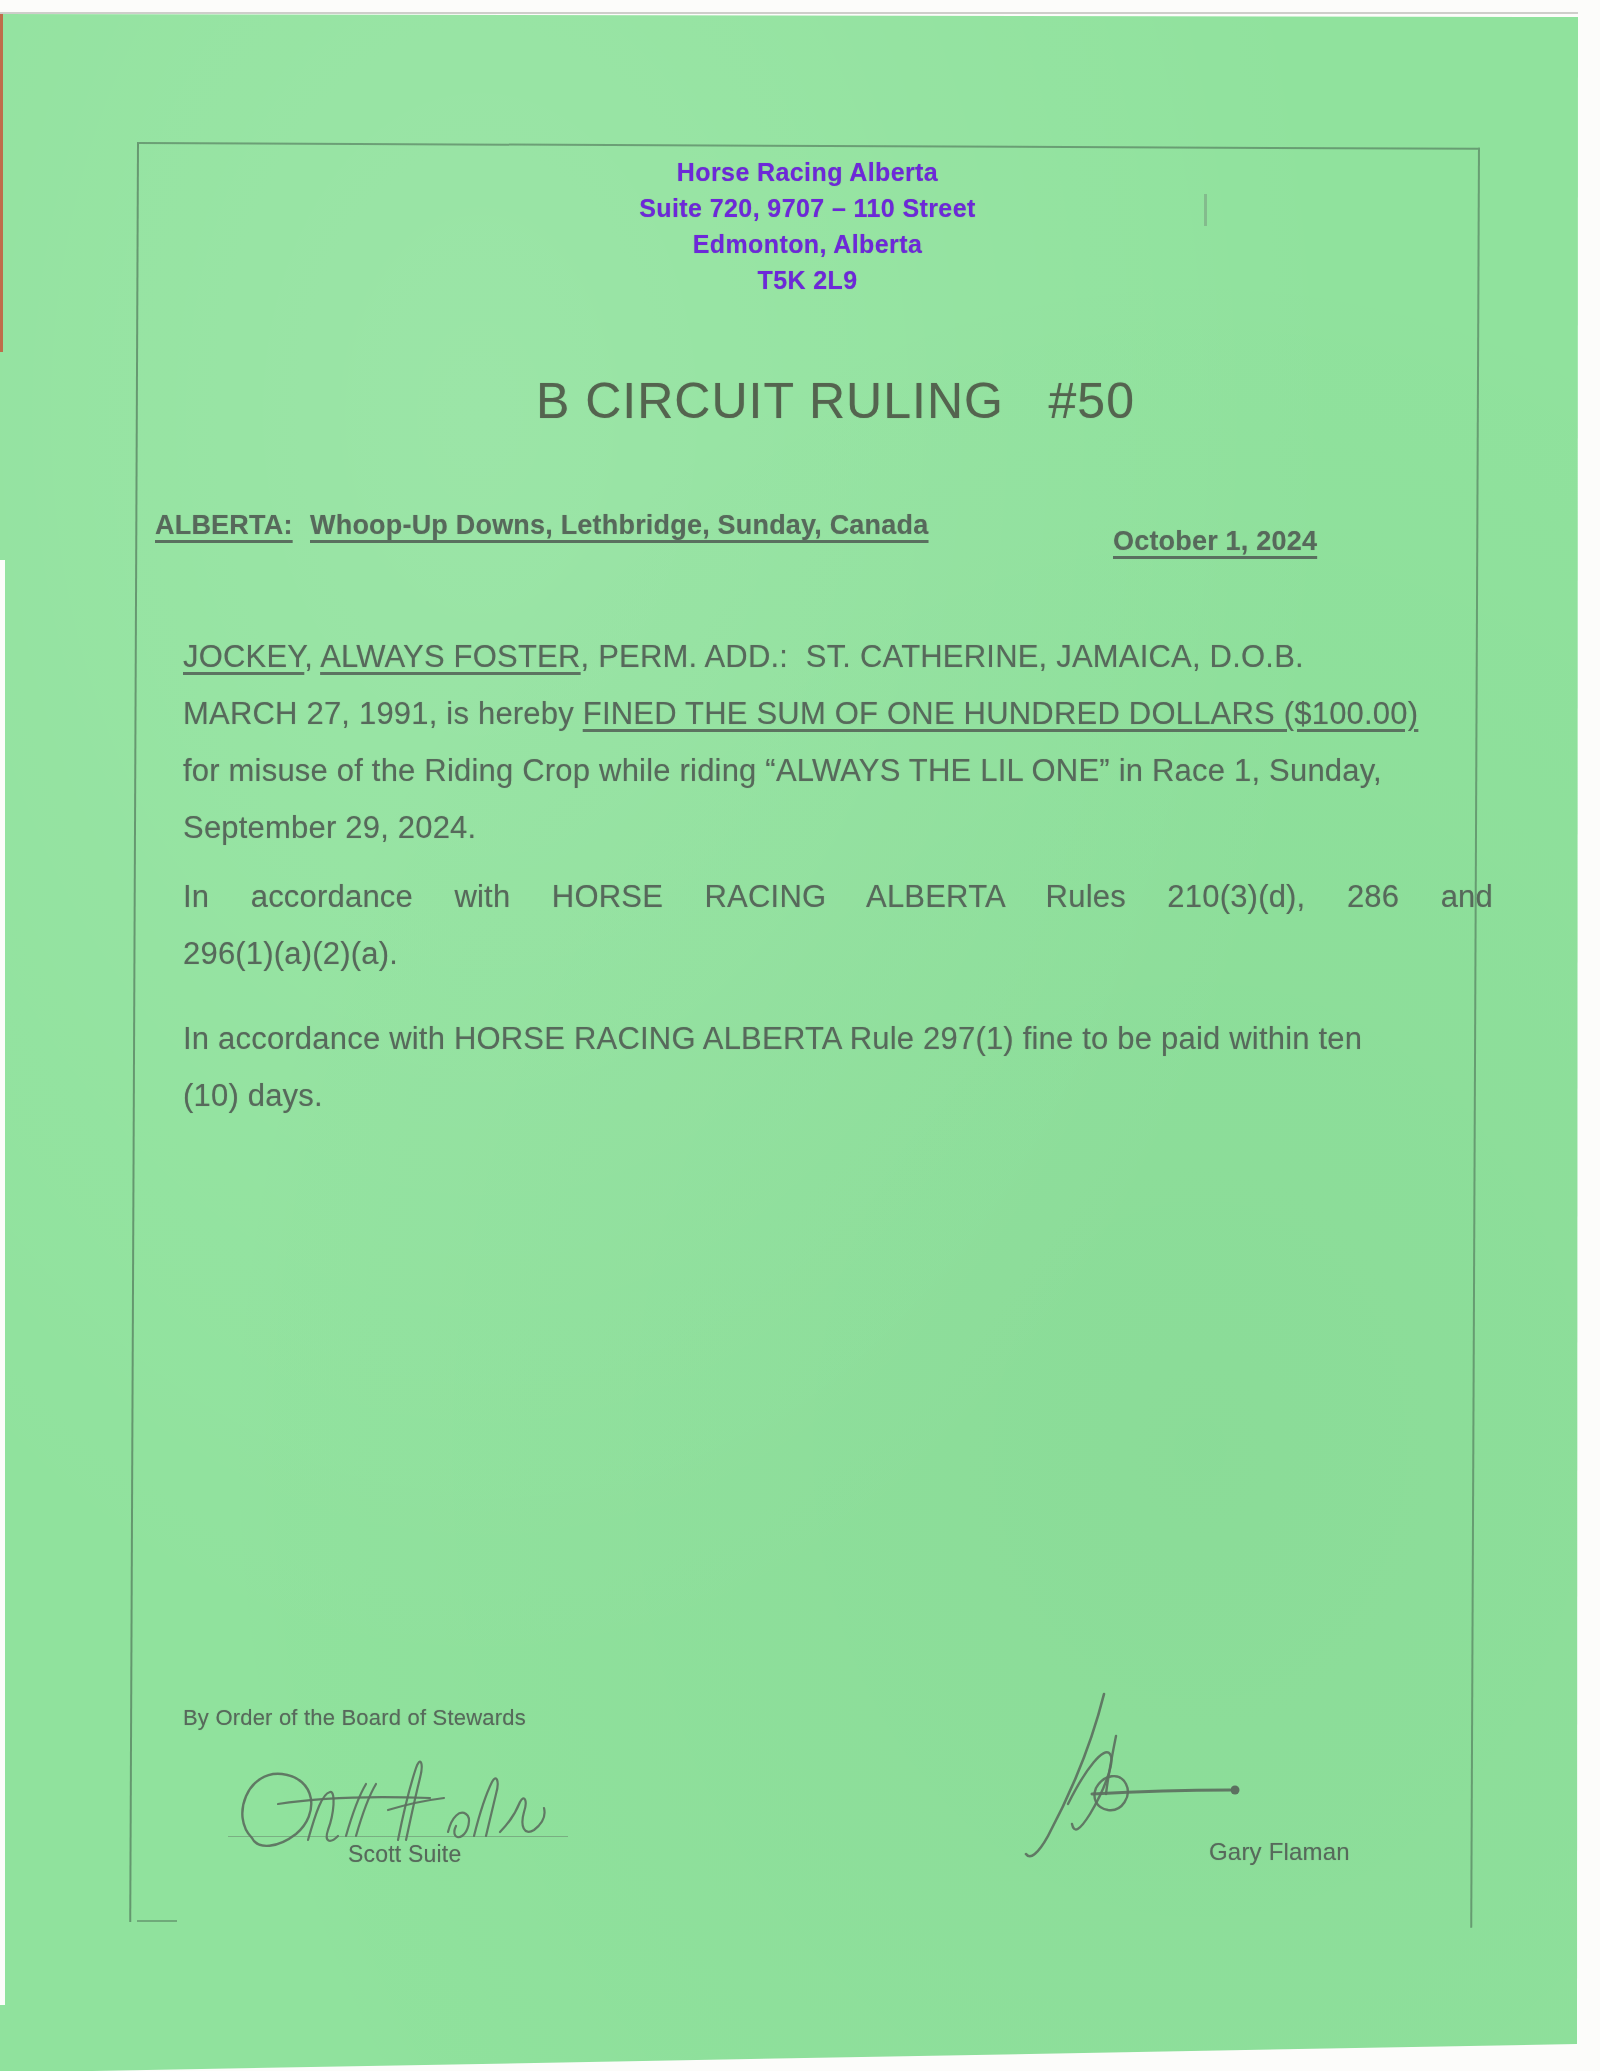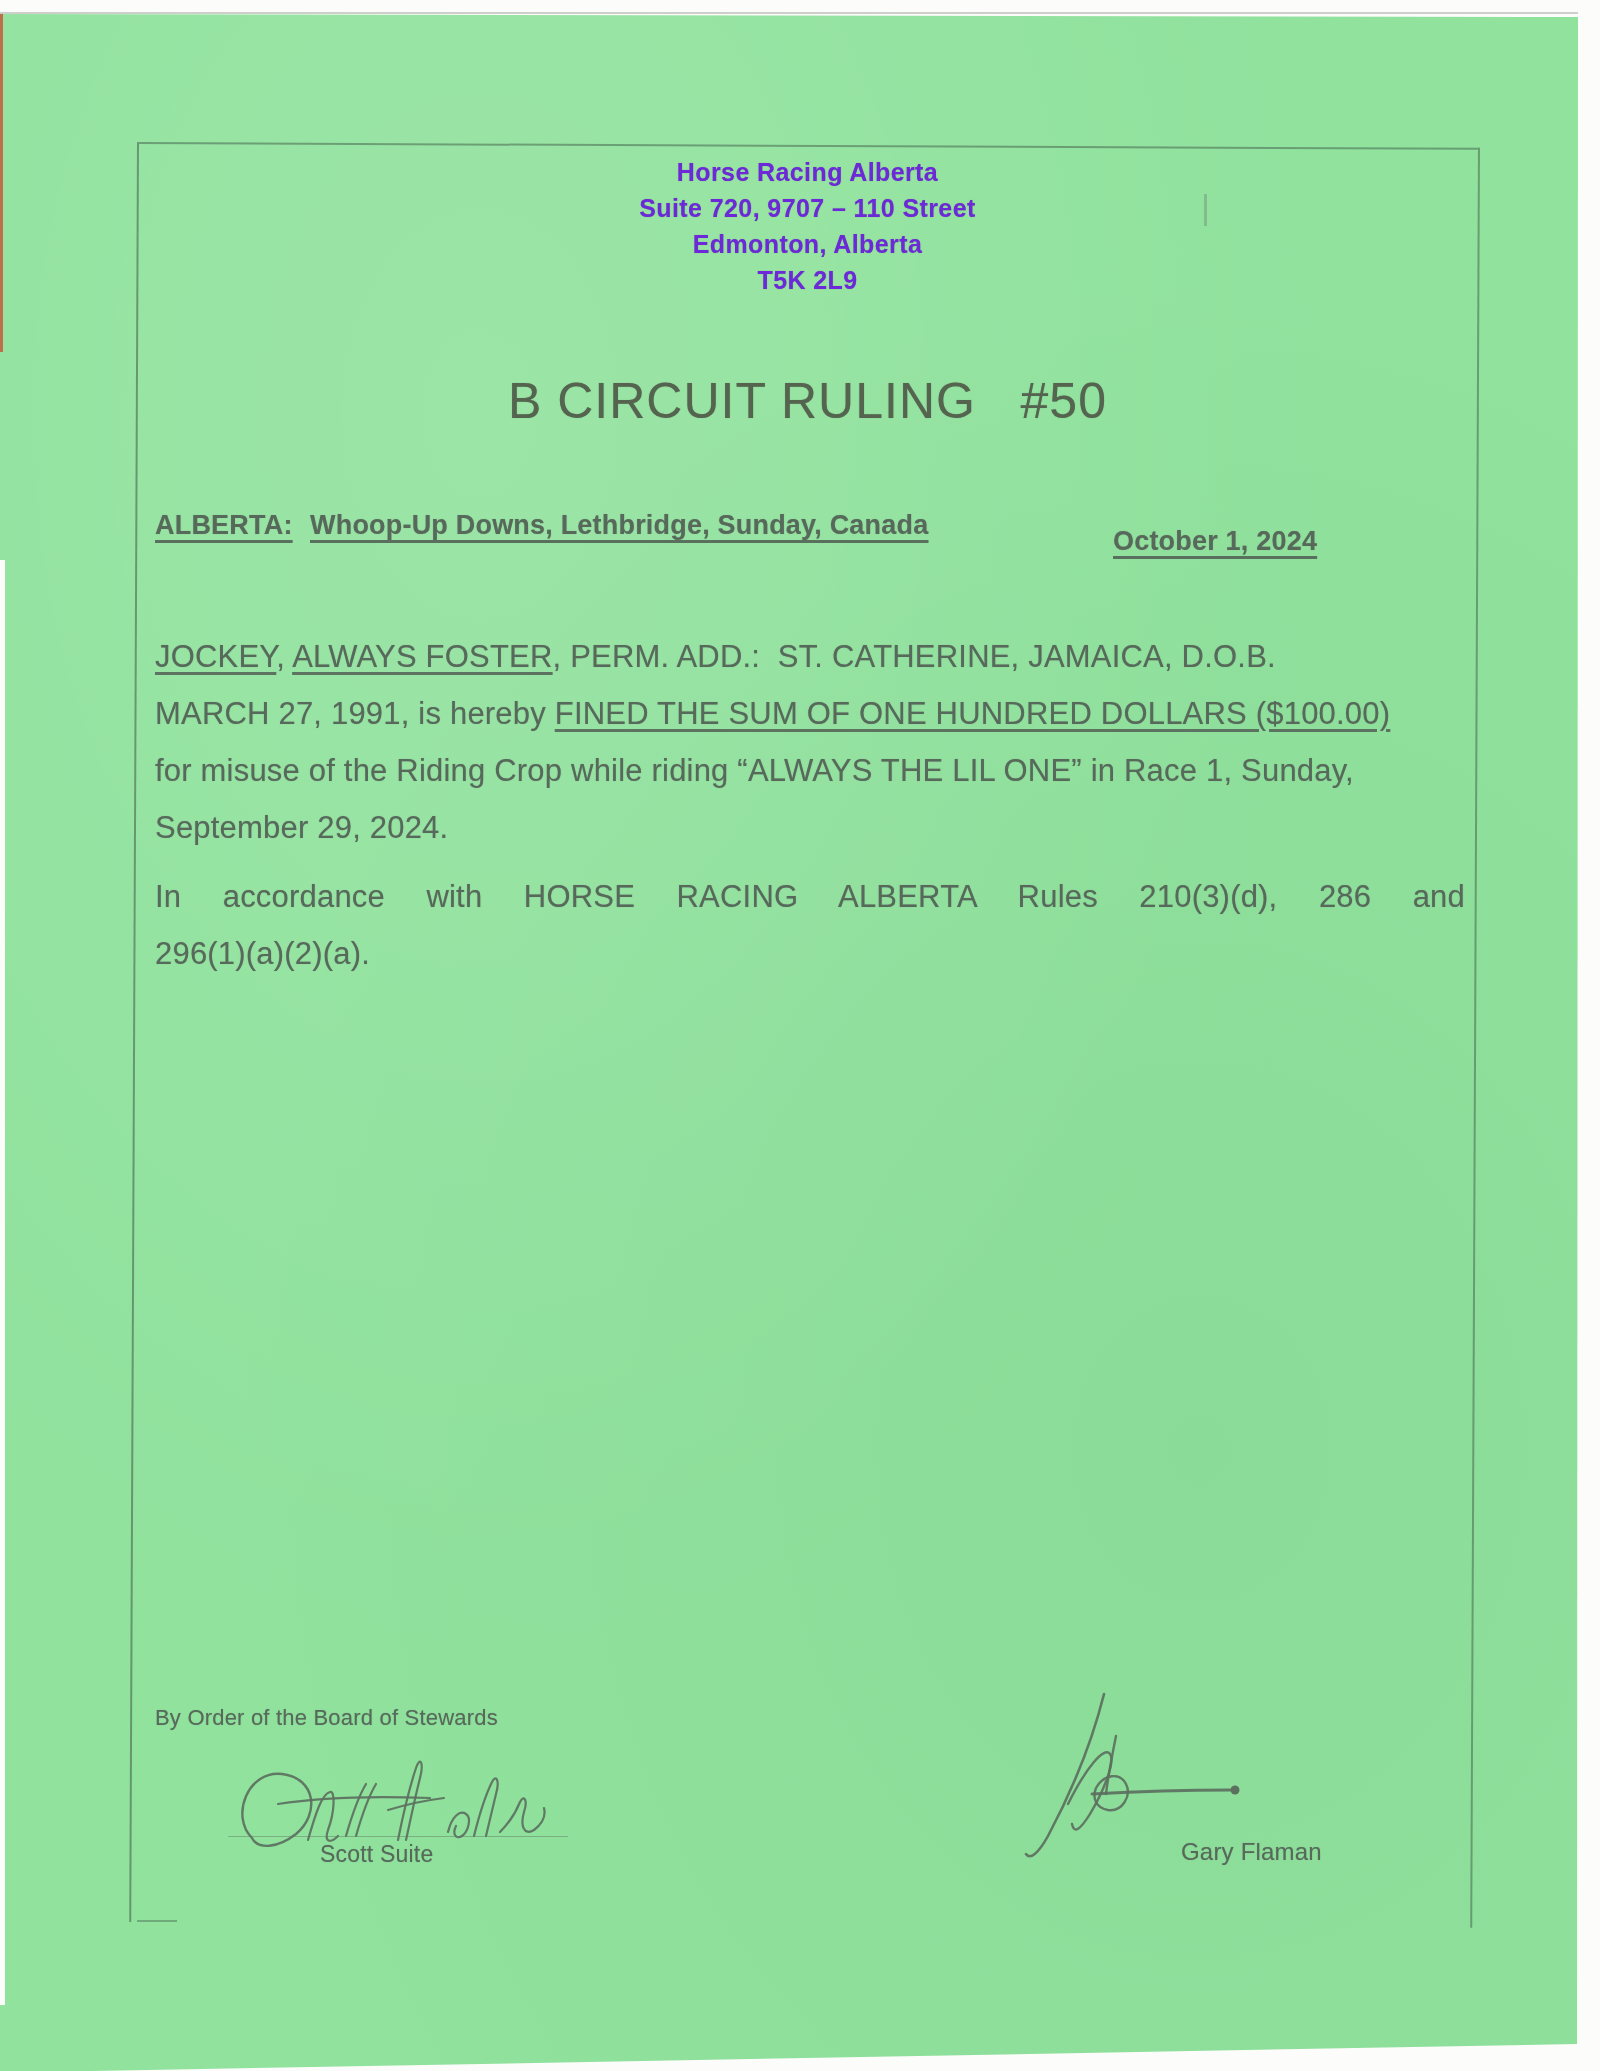--- a/index.html
+++ b/index.html
@@ -61,21 +61,21 @@
     transform: rotate(0.25deg);
     transform-origin: top left;
   }
   .ruling-box-tick {
     position: absolute;
     left: 137px; top: 1920px;
     width: 40px; height: 2px;
     background: rgba(72,102,80,0.45);
   }
   
-  .ink { color: #57695b; text-shadow: 0 0 1px rgba(80,100,85,0.40); }
+  .ink { color: #57695b; text-shadow: 0 0 1px rgba(80,100,85,0.40); padding-left: 28px; }
   .u {
     text-decoration: underline;
     text-decoration-thickness: 3px;
     text-underline-offset: 6px;
     text-decoration-color: rgba(87,105,91,0.9);
   }
   .u-body {
     text-decoration: underline;
     text-decoration-thickness: 2.5px;
     text-underline-offset: 5px;
@@ -191,20 +191,24 @@
     <div class="line"><span>MARCH 27, 1991, is hereby </span><span class="u-body">FINED THE SUM OF ONE HUNDRED DOLLARS ($100.00)</span></div>
     <div class="line">for misuse of the Riding Crop while riding “ALWAYS THE LIL ONE” in Race 1, Sunday,</div>
     <div class="line">September 29, 2024.</div>
   </div>
 
   <div class="para p2 ink">
     <div class="line justify">In accordance with HORSE RACING ALBERTA Rules 210(3)(d), 286 and</div>
     <div class="line">296(1)(a)(2)(a).</div>
   </div>
 
+  <div class="para p3 ink">
+    <div class="line">In accordance with HORSE RACING ALBERTA Rule 297(1) fine to be paid within ten</div>
+    <div class="line">(10) days.</div>
+  </div>
 
   <div class="by-order ink">By Order of the Board of Stewards</div>
 
   <svg class="sig-svg sig-left-svg" viewBox="0 0 330 112">
     <path d="M14 86 C -8 64, 10 18, 44 22 C 78 26, 82 62, 58 82 C 40 96, 20 98, 14 86" stroke-width="2.4"></path>
     <path d="M40 52 C 90 44, 140 44, 192 46" stroke-width="2.2"></path>
     <path d="M70 88 C 78 60, 84 42, 92 40 C 98 39, 96 62, 90 78 C 86 90, 92 92, 100 84" stroke-width="2.2"></path>
     <path d="M108 84 C 116 56, 122 42, 128 32" stroke-width="2.2"></path>
     <path d="M118 84 C 126 56, 132 42, 138 32" stroke-width="2.2"></path>
     <path d="M160 88 C 166 58, 172 34, 178 16 C 182 4, 186 10, 182 26 C 176 50, 172 70, 168 88" stroke-width="2.2"></path>

